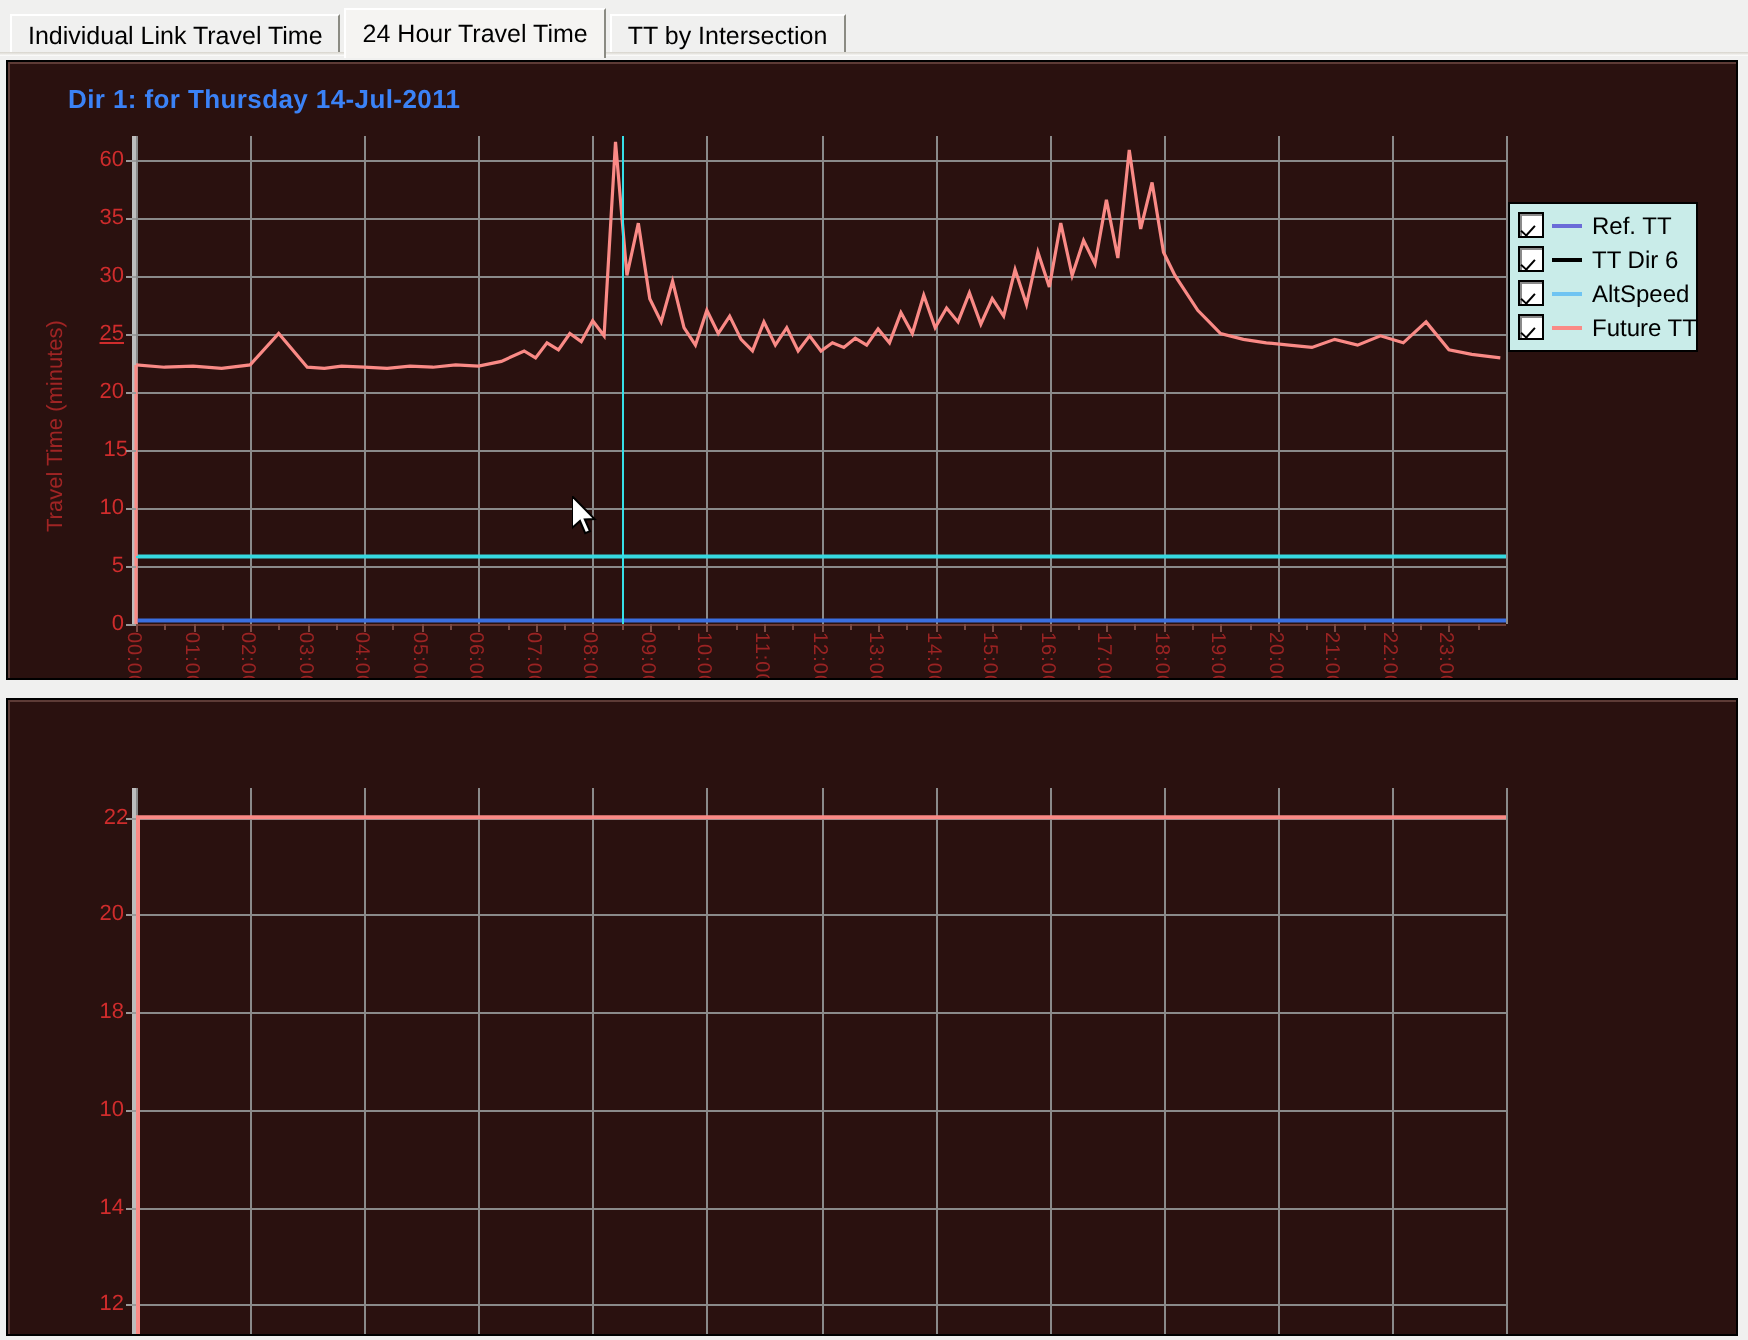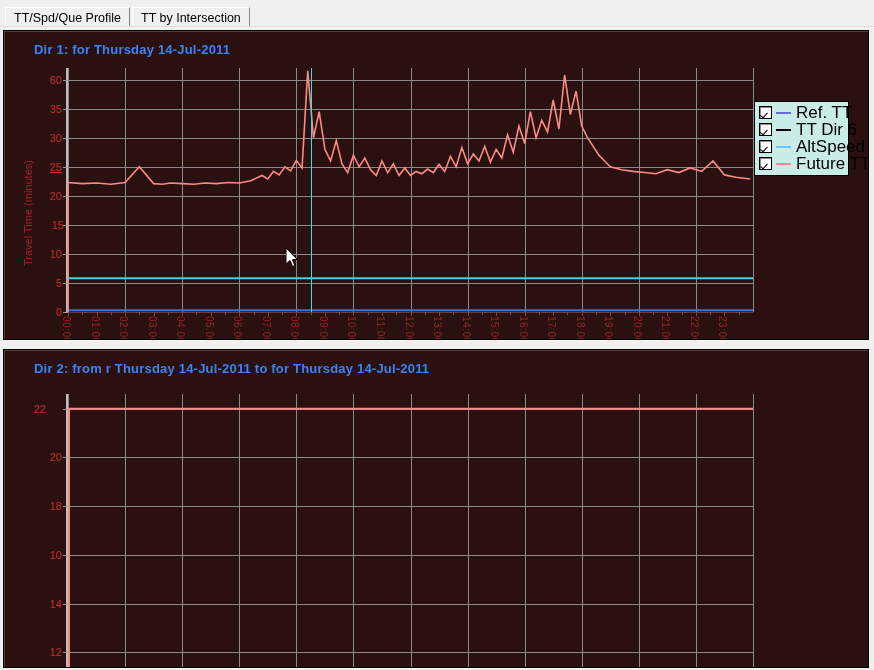--- a/index.html
+++ b/index.html
@@ -148,21 +148,21 @@
   }
   .lg-check::after{
     content:"";
     position:absolute;left:2px;top:4px;
     width:3px;height:6px;
     border:solid #000;
     border-width:0 1.6px 1.6px 0;
     transform:rotate(42deg);
   }
   .lg-swatch{width:15px;height:2px;margin-right:5px;flex:0 0 auto;}
-  .lg-text{font-size:17px;color:#000;white-space:nowrap;}
+  .lg-text{font-size:12px;color:#000;white-space:nowrap;}
 
   
   .corner-btn{
     position:absolute;
     width:23px;height:23px;
     background:#d6d3cb;
     border:1px solid #6a6a6a;
     box-shadow:inset 1px 1px 0 #fff, inset -1px -1px 0 #9b9b9b;
     box-sizing:border-box;
     cursor:pointer;
@@ -172,21 +172,22 @@
 
   
   .cursor{position:absolute;left:286px;top:248px;width:14px;height:21px;pointer-events:none;}
 </style>
 </head>
 <body>
 
 <div class="app">
 
   <div class="tabbar">
-    <div class="tab"><span>TT/Spd/Que Profile</span></div>
+    <div class="tab"><span>Individual Link Travel Time</span></div>
+    <div class="tab sel"><span>24 Hour Travel Time</span></div>
     <div class="tab"><span>TT by Intersection</span></div>
   </div>
   <div class="tabbar-rule"></div>
 
   <div class="panel" id="panel1">
     <div class="chart-title" id="title1">Dir 1:  for Thursday 14-Jul-2011</div>
 
     <div class="axis-title-y" id="ytitle1" style="left: 18px; top: 235px;">Travel Time (minutes)</div>
 
     <div class="plot" id="plot1">
@@ -343,21 +344,20 @@
           <span class="lg-text">Future TT</span>
         </div>
       </div>
 
     <div class="corner-btn" id="btn1">
       
     </div>
   </div>
 
   <div class="panel" id="panel2">
-    <div class="chart-title" id="title2">Dir 2:  from r Thursday 14-Jul-2011 to   for Thursday 14-Jul-2011</div>
 
     <div class="plot" id="plot2">
       <div class="gridlayer" id="grid2">
           <div class="gline h" style="top: 258.434px;"></div>
           <div class="gline h" style="top: 209.673px;"></div>
           <div class="gline h" style="top: 160.912px;"></div>
           <div class="gline h" style="top: 112.15px;"></div>
           <div class="gline h" style="top: 63.3894px;"></div>
           <div class="gline h" style="top: 14.6283px;"></div>
           <div class="gline v" style="left: 0px;"></div>
@@ -387,21 +387,21 @@
         <div class="ytick-label" style="top: 302.434px; left: 30px; width: 28px;">12</div>
         <div class="ytick-mark" style="top: 302.434px; left: 59px;"></div>
         <div class="ytick-label" style="top: 253.673px; left: 30px; width: 28px;">14</div>
         <div class="ytick-mark" style="top: 253.673px; left: 59px;"></div>
         <div class="ytick-label" style="top: 204.912px; left: 30px; width: 28px;">10</div>
         <div class="ytick-mark" style="top: 204.912px; left: 59px;"></div>
         <div class="ytick-label" style="top: 156.15px; left: 30px; width: 28px;">18</div>
         <div class="ytick-mark" style="top: 156.15px; left: 59px;"></div>
         <div class="ytick-label" style="top: 107.389px; left: 30px; width: 28px;">20</div>
         <div class="ytick-mark" style="top: 107.389px; left: 59px;"></div>
-        <div class="ytick-label" style="top: 58.6283px; left: 14px; width: 28px;">22</div>
+        <div class="ytick-label" style="top: 58.6283px; left: 40px; width: 28px; text-align: center;">22</div>
         <div class="ytick-mark" style="top: 58.6283px; left: 59px;"></div>
       </div>
     <div id="xticks2"></div>
 
   </div>
 
   <svg class="cursor" viewBox="0 0 14 21">
     <polygon points="0,0 0,16 4,12.5 6.6,18.6 9,17.6 6.4,11.7 11.3,11.5" fill="#ffffff" stroke="#000000" stroke-width="1"></polygon>
   </svg>
 

